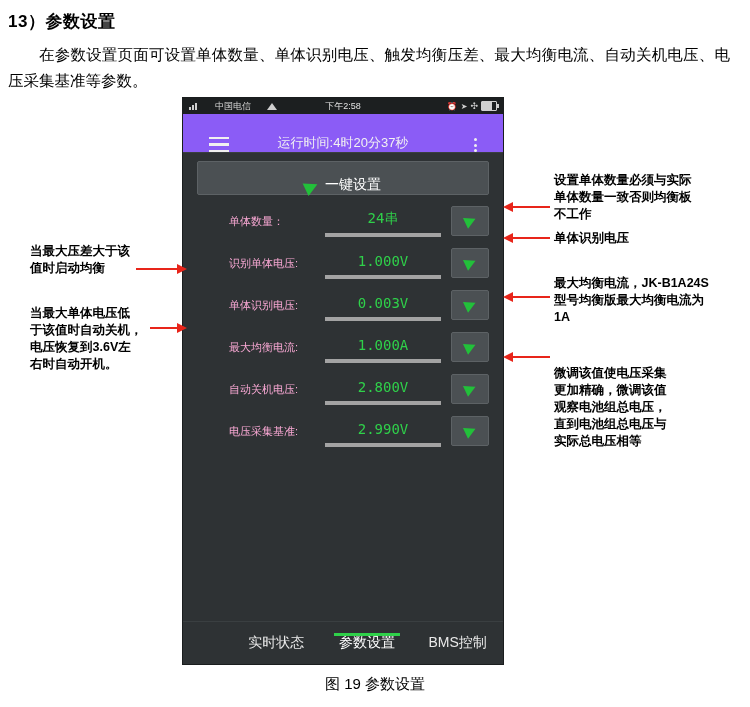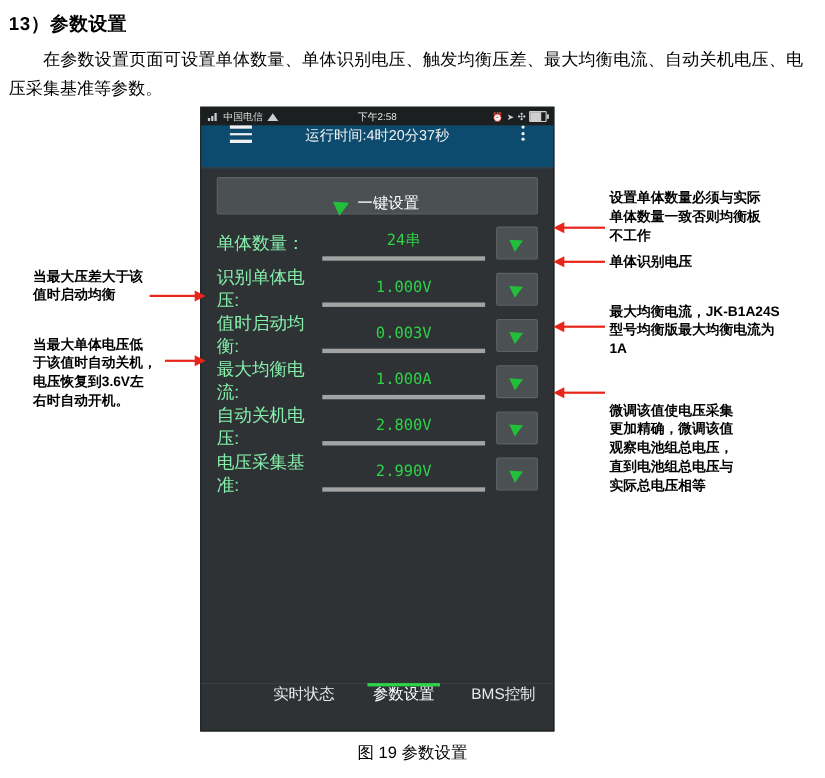--- a/index.html
+++ b/index.html
@@ -49,21 +49,21 @@
   .status-bar {
     height: 16px;
     background: #1c1f20;
     display: flex;
     align-items: center;
     padding: 0 6px;
     font-size: 9px;
     color: #d8d8d8;
     position: relative;
   }
-  .sb-left { display: flex; align-items: center; gap: 4px; justify-content: flex-end; }
+  .sb-left { display: flex; align-items: center; gap: 16px; justify-content: flex-end; }
   .sb-center {
     position: absolute;
     left: 0; right: 0;
     text-align: center;
     font-size: 9px;
     color: #e2e2e2;
   }
   .sb-right {
     margin-left: auto;
     display: flex;
@@ -101,23 +101,23 @@
   }
   .batt i {
     display: block;
     height: 100%;
     width: 70%;
     background: #cfcfcf;
   }
 
   .app-bar {
     height: 38px;
-    background: #0c4a6e;
-    display: flex;
-    align-items: flex-start;
+    background: #8b5cf6;
+    display: flex;
+    align-items: flex-end;
     padding: 0 26px;
     position: relative;
     border-bottom: 1px solid #3a3f41;
   }
   .hamburger {
     width: 20px;
     display: flex;
     flex-direction: column;
     gap: 4px;
     cursor: pointer;
@@ -182,24 +182,25 @@
   .rows {
     padding: 4px 14px 0 14px;
   }
   .row {
     display: flex;
     align-items: center;
     height: 36px;
     margin-bottom: 6px;
   }
   .row-label {
-    color: #86efac;
-    font-size: 16px;
+    color: #f9a8d4;
+    font-size: 11px;
     width: 96px;
     flex: none;
+    margin-left: 32px;
   }
   .row-value {
     flex: 1;
     height: 27px;
     background: transparent;
     border-bottom: 4px solid #a3a3a3;
     color: #2fd14a;
     font-size: 14px;
     font-family: "DejaVu Sans Mono", monospace;
     display: flex;
@@ -217,21 +218,21 @@
     align-items: center;
     justify-content: center;
     cursor: pointer;
     flex: none;
   }
 
   .tabbar {
     margin-top: auto;
     height: 42px;
     display: flex;
-    align-items: flex-start;
+    align-items: center;
     border-top: 1px solid #3a3f41;
     padding-left: 48px;
   }
   .tab {
     flex: 1;
     display: flex;
     align-items: center;
     justify-content: center;
     color: #e9e9e9;
     font-size: 14px;
@@ -346,21 +347,21 @@
 
     <div class="row">
       <div class="row-label">识别单体电压:</div>
       <div class="row-value">1.000V</div>
       <div class="row-btn">
         <span class="send-arrow"></span>
       </div>
     </div>
 
     <div class="row">
-      <div class="row-label">值时启动均衡:</div>
+      <div class="row-label">单体识别电压:</div>
       <div class="row-value">0.003V</div>
       <div class="row-btn">
         <span class="send-arrow"></span>
       </div>
     </div>
 
     <div class="row">
       <div class="row-label">最大均衡电流:</div>
       <div class="row-value">1.000A</div>
       <div class="row-btn">

